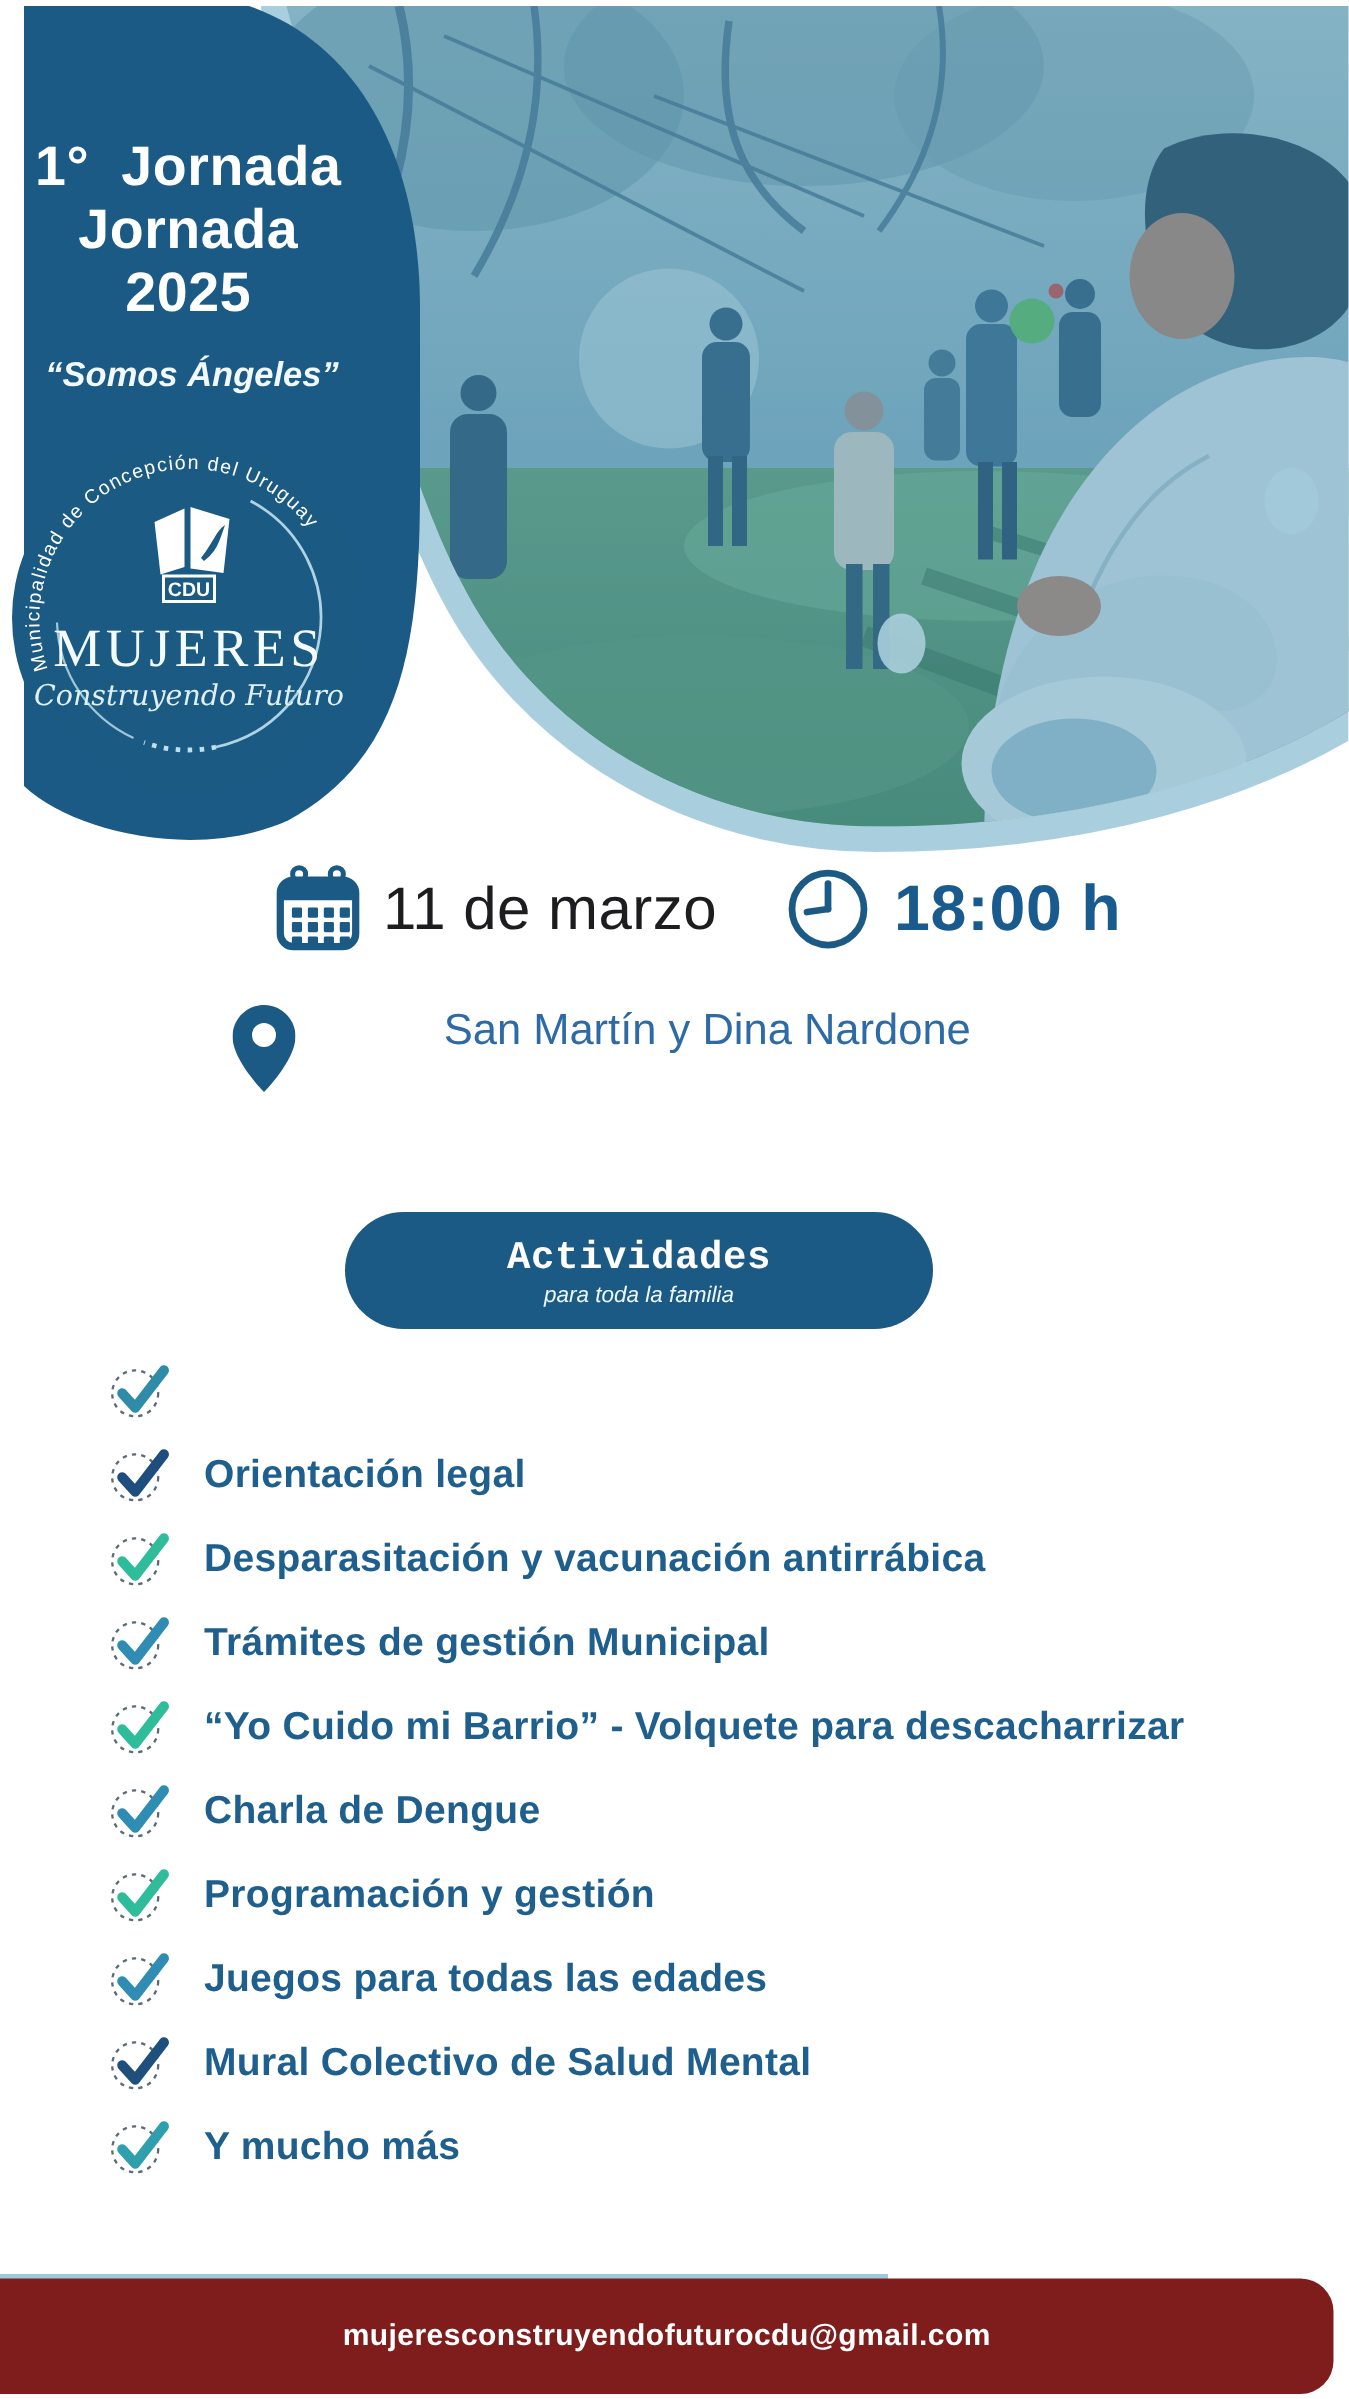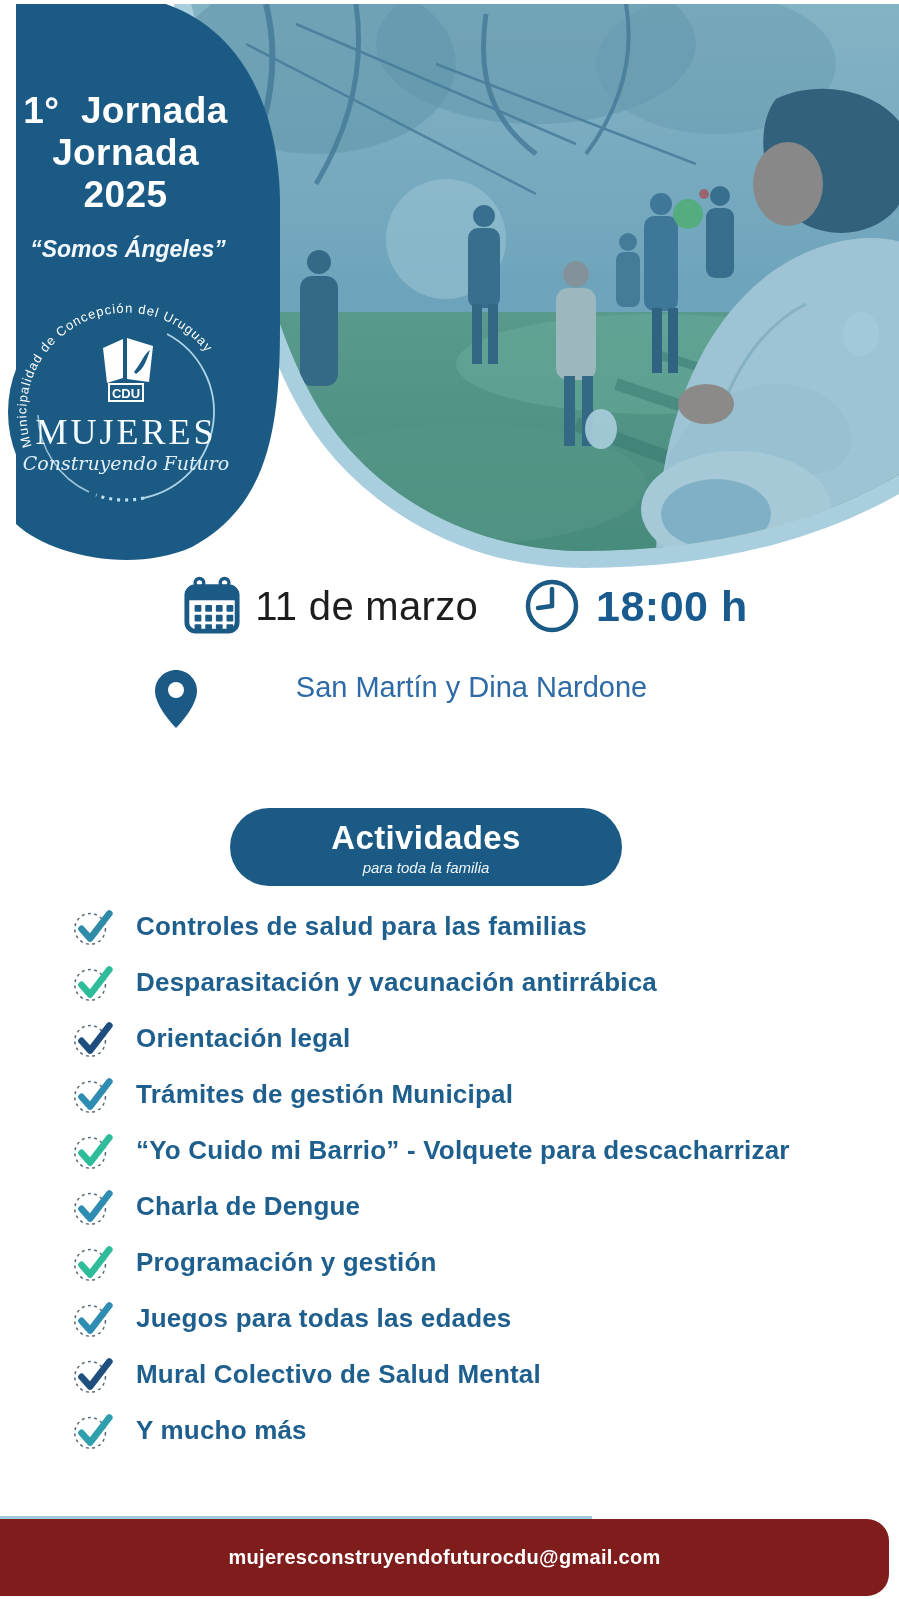--- a/index.html
+++ b/index.html
@@ -27,21 +27,21 @@
   .location-row{position:absolute;top:664px;left:0;width:899px;}
   .pin-wrap{position:absolute;left:155px;top:6px;}
   .location-text{width:899px;text-align:center;}
   .place-name{font-size:36px;font-weight:bold;color:#19578a;letter-spacing:.3px;}
   .place-address{font-size:29px;color:#2e6ba6;margin-top:7px;padding-left:44px;}
 
   
   .activities-btn{position:absolute;top:808px;left:230px;width:392px;height:78px;
                   background:#1b5a85;border-radius:42px;display:flex;flex-direction:column;
                   align-items:center;justify-content:center;color:#fff;}
-  .activities-title{font-size:33px;font-weight:bold;letter-spacing:.4px;}
+  .activities-title{font-size:26px;font-weight:bold;letter-spacing:.4px;font-family:Liberation Mono, monospace;}
   .activities-sub{font-size:15px;font-style:italic;margin-top:2px;color:#eef7fb;}
 
   .list{position:absolute;top:903px;left:70px;width:810px;}
   .item{display:flex;align-items:center;height:46px;margin-bottom:10px;}
   .check{width:46px;height:46px;flex:0 0 46px;}
   .item-label{margin-left:20px;font-size:26px;font-weight:bold;color:#1e5f8e;letter-spacing:.2px;white-space:pre;}
 
   
   .footer-accent{position:absolute;left:0;top:1516px;width:592px;height:18px;background:#9ecadb;}
   .footer{position:absolute;left:0;top:1519px;width:889px;height:77px;background:#7f1d1d;
@@ -219,39 +219,38 @@
 
   <div class="list">
 
     <div class="item">
       <span class="check" style="color: rgb(47, 140, 169);">
         <svg viewBox="0 0 48 48" width="46" height="46">
             <circle cx="21" cy="27" r="16" fill="none" stroke="#5a6b74" stroke-width="1.6" stroke-dasharray="3 3.6"></circle>
             <path d="M12,27 L21,37 L41,11" fill="none" stroke="currentColor" stroke-width="7" stroke-linecap="round" stroke-linejoin="round"></path>
           </svg>
       </span>
-      <span class="item-label">Controles de salud para las familias</span>
+    </div>
+    <div class="item">
+      <span class="check" style="color: rgb(29, 78, 126);">
+        <svg viewBox="0 0 48 48" width="46" height="46">
+            <circle cx="21" cy="27" r="16" fill="none" stroke="#5a6b74" stroke-width="1.6" stroke-dasharray="3 3.6"></circle>
+            <path d="M12,27 L21,37 L41,11" fill="none" stroke="currentColor" stroke-width="7" stroke-linecap="round" stroke-linejoin="round"></path>
+          </svg>
+      </span>
+      <span class="item-label">Orientación legal</span>
     </div>
     <div class="item">
       <span class="check" style="color: rgb(46, 188, 155);">
         <svg viewBox="0 0 48 48" width="46" height="46">
             <circle cx="21" cy="27" r="16" fill="none" stroke="#5a6b74" stroke-width="1.6" stroke-dasharray="3 3.6"></circle>
             <path d="M12,27 L21,37 L41,11" fill="none" stroke="currentColor" stroke-width="7" stroke-linecap="round" stroke-linejoin="round"></path>
           </svg>
       </span>
       <span class="item-label">Desparasitación y vacunación antirrábica</span>
-    </div>
-    <div class="item">
-      <span class="check" style="color: rgb(29, 78, 126);">
-        <svg viewBox="0 0 48 48" width="46" height="46">
-            <circle cx="21" cy="27" r="16" fill="none" stroke="#5a6b74" stroke-width="1.6" stroke-dasharray="3 3.6"></circle>
-            <path d="M12,27 L21,37 L41,11" fill="none" stroke="currentColor" stroke-width="7" stroke-linecap="round" stroke-linejoin="round"></path>
-          </svg>
-      </span>
-      <span class="item-label">Orientación legal</span>
     </div>
     <div class="item">
       <span class="check" style="color: rgb(47, 140, 179);">
         <svg viewBox="0 0 48 48" width="46" height="46">
             <circle cx="21" cy="27" r="16" fill="none" stroke="#5a6b74" stroke-width="1.6" stroke-dasharray="3 3.6"></circle>
             <path d="M12,27 L21,37 L41,11" fill="none" stroke="currentColor" stroke-width="7" stroke-linecap="round" stroke-linejoin="round"></path>
           </svg>
       </span>
       <span class="item-label">Trámites de gestión Municipal</span>
     </div>

